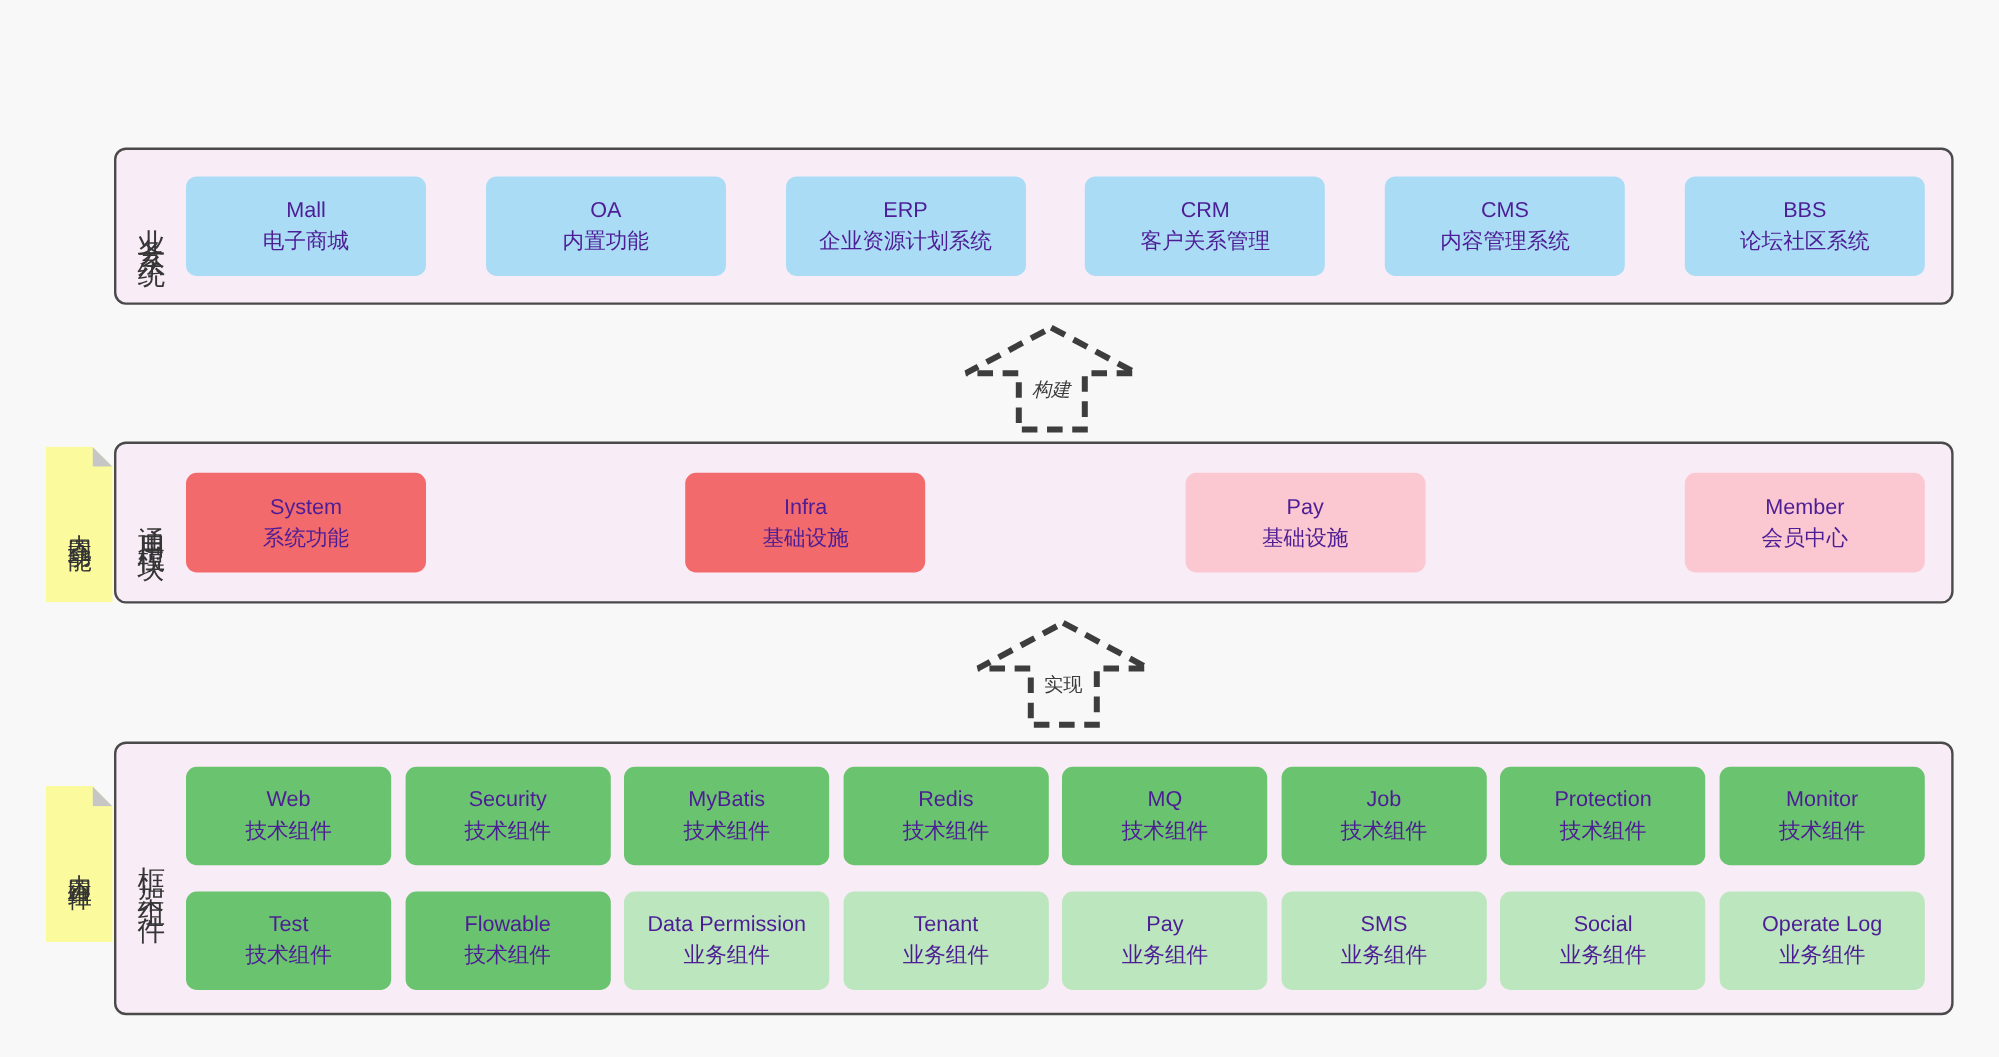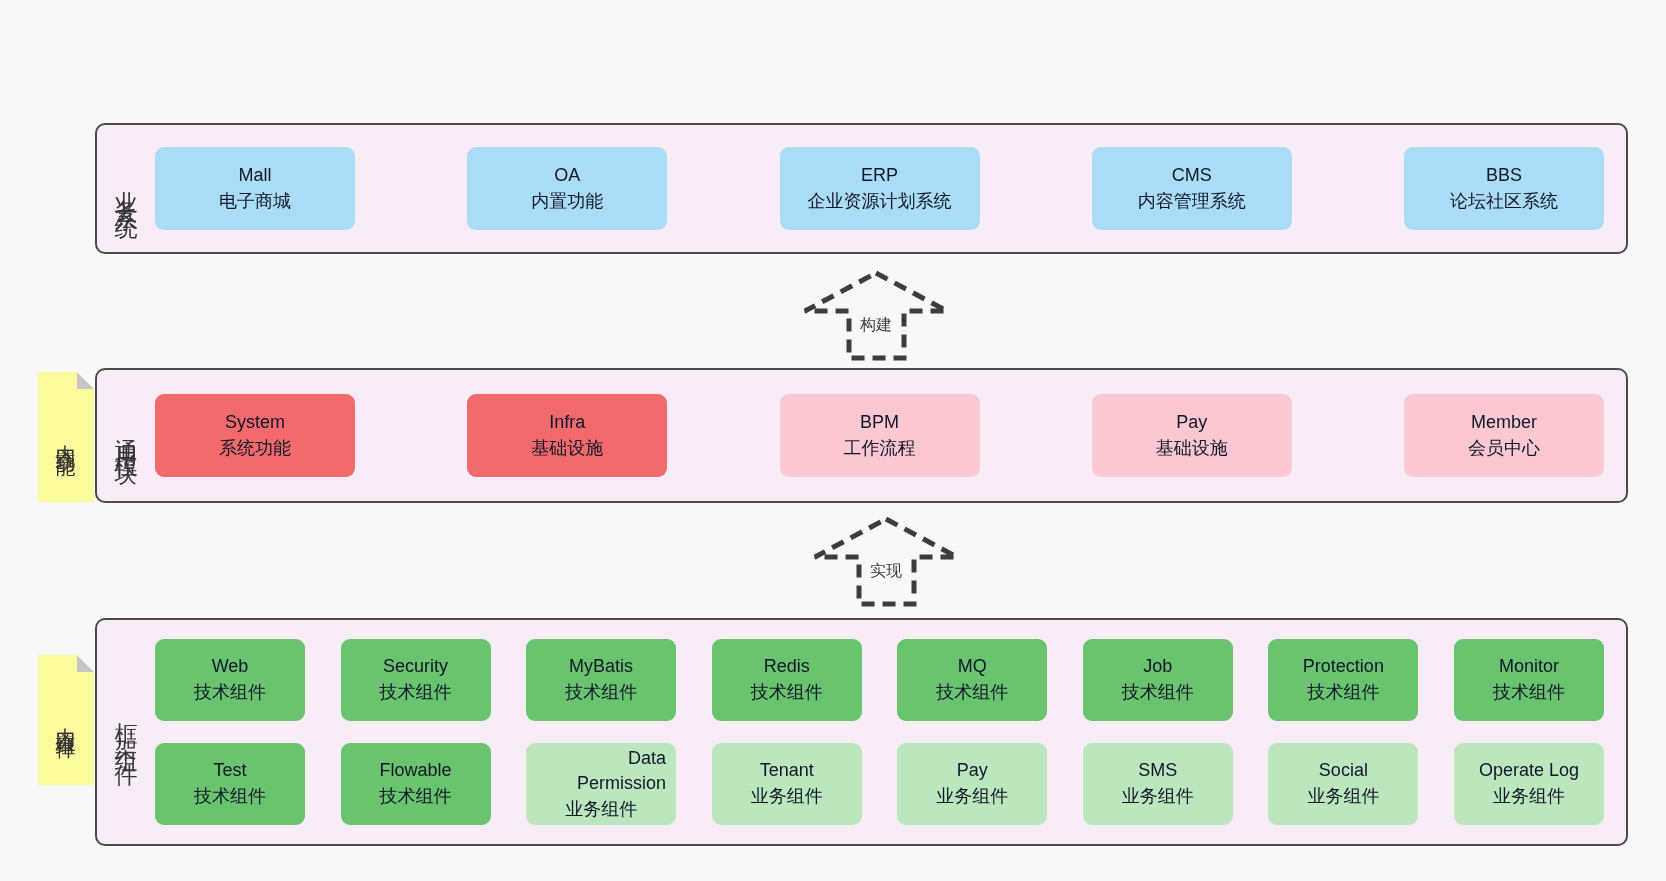--- a/index.html
+++ b/index.html
@@ -29,25 +29,25 @@
     flex:1; display:flex; align-items:center; justify-content:space-between;
     padding-right:22px;
   }
   .rows-col {
     flex:1; display:flex; flex-direction:column; justify-content:center;
     gap:22px; padding-right:22px;
   }
   .rows-col .box-row { flex:0 0 auto; padding-right:0; align-items:stretch; }
   .box {
     height:83px; border-radius:9px; display:flex; flex-direction:column;
-    align-items:center; justify-content:center; text-align:right;
-    font-size:18px; line-height:1.42; color:#0f172a; padding:0 8px;
+    align-items:center; justify-content:center; text-align:left;
+    font-size:18px; line-height:1.42; color:#4c1d95; padding:0 8px;
   }
   .band-business .box, .band-modules .box { width:200px; }
-  .band-components .box { width:150px; height:82px; padding:0 10px; }
+  .band-components .box { width:171px; height:82px; padding:0 10px; }
   .blue        { background:#abdcf6; }
   .red         { background:#f26a6c; }
   .pink        { background:#fbc8d1; }
   .green       { background:#6ac36e; }
   .green-light { background:#bce6bd; }
   
   .sticky {
     position:absolute; left:38px; width:56px; height:130px;
     background:#fbfb9e;
     clip-path:polygon(0 0, calc(100% - 17px) 0, 100% 17px, 100% 100%, 0 100%);
@@ -55,21 +55,21 @@
   }
   .sticky-modules    { top:372px; }
   .sticky-components { top:655px; }
   .fold {
     position:absolute; top:0; right:0; width:17px; height:17px;
     background:#c6c6c6; clip-path:polygon(0 0, 100% 100%, 0 100%);
   }
   .sticky .v-text { font-size:20px; letter-spacing:4px; color:#333; }
   
   .arrow { position:absolute; width:150px; height:94px; }
-  .arrow-build     { left:801px; top:268px; }
+  .arrow-build     { left:801px; top:268px;font-style:italic; }
   .arrow-implement { left:811px; top:514px;font-family:Liberation Serif, serif; }
   .arrow svg { width:100%; height:100%; display:block; }
   .arrow-label {
     position:absolute; left:50%; top:46px; transform:translateX(-50%);
     background:#f8f8f8; padding:1px 3px; font-size:16px; color:#3c3c3c;
     white-space:nowrap;
   }
 </style>
 </head>
 <body>
@@ -90,20 +90,24 @@
         <div class="box blue">
           <div>OA</div>
           <div>内置功能</div>
         </div>
 
         <div class="box blue">
           <div>ERP</div>
           <div>企业资源计划系统</div>
         </div>
 
+        <div class="box blue">
+          <div>CRM</div>
+          <div>客户关系管理</div>
+        </div>
 
         <div class="box blue">
           <div>CMS</div>
           <div>内容管理系统</div>
         </div>
 
         <div class="box blue">
           <div>BBS</div>
           <div>论坛社区系统</div>
         </div>
@@ -131,24 +135,20 @@
         <div class="box red">
           <div>System</div>
           <div>系统功能</div>
         </div>
 
         <div class="box red">
           <div>Infra</div>
           <div>基础设施</div>
         </div>
 
-        <div class="box pink">
-          <div>BPM</div>
-          <div>工作流程</div>
-        </div>
 
         <div class="box pink">
           <div>Pay</div>
           <div>基础设施</div>
         </div>
 
         <div class="box pink">
           <div>Member</div>
           <div>会员中心</div>
         </div>

